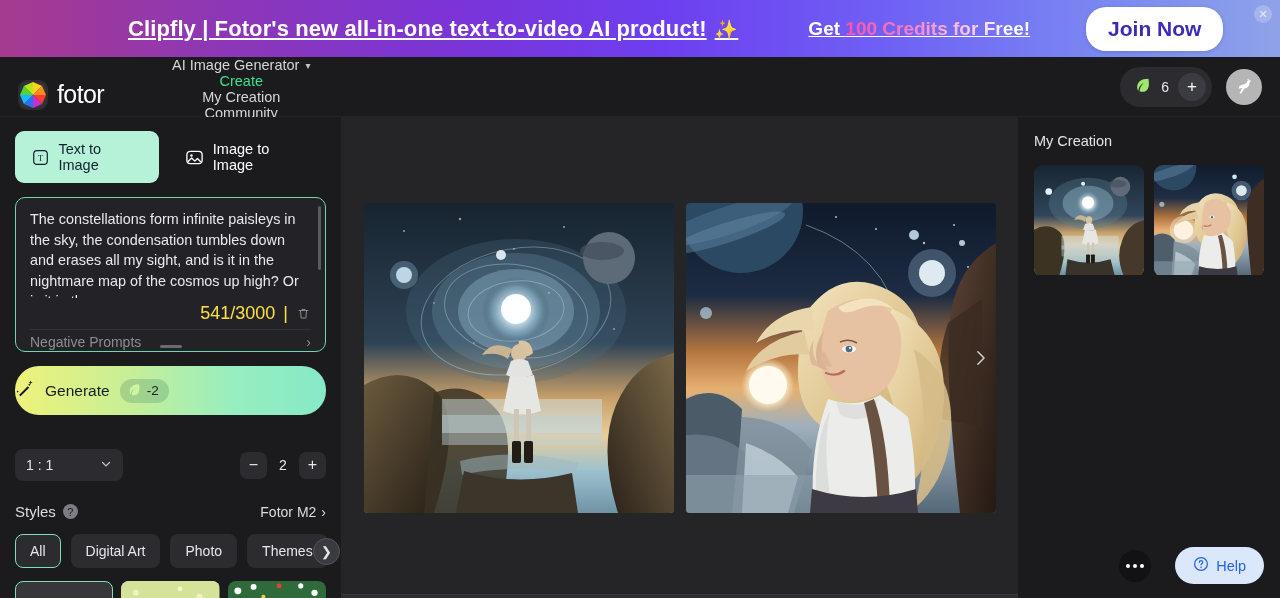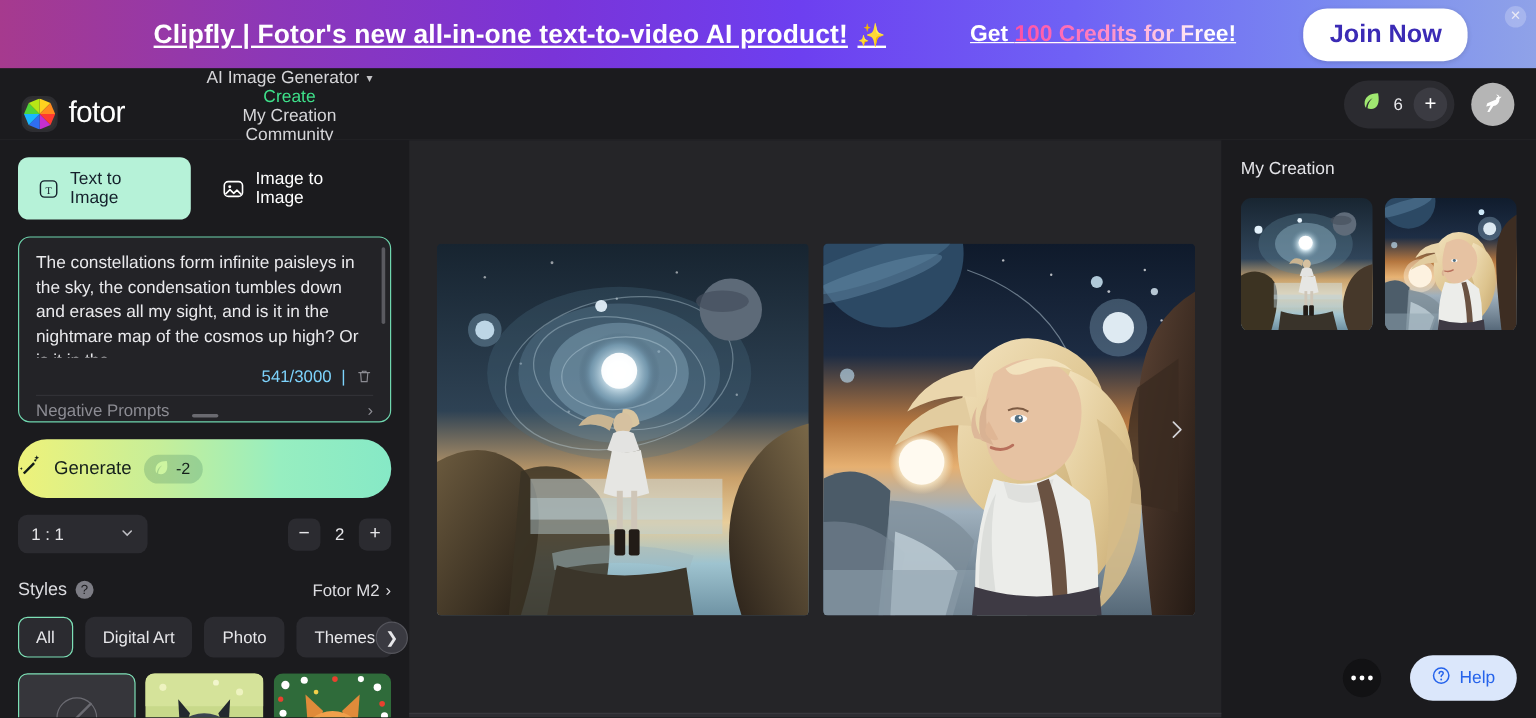--- a/index.html
+++ b/index.html
@@ -103,21 +103,21 @@
     padding: 11px 14px 0 14px; font-size: 14.4px; line-height: 20.5px; color: #e9e9ec;
     height: 100px; overflow: hidden;
   }
   .prompt-scroll {
     position: absolute; right: 4px; top: 8px; width: 3px; height: 64px;
     background: #5a5a60; border-radius: 3px;
   }
   .prompt-meta {
     position: absolute; left: 0; right: 0; top: 100px; height: 30px;
     display: flex; align-items: center; justify-content: flex-end; gap: 8px;
-    padding-right: 14px; font-size: 14px; color: #7dd3fc;
+    padding-right: 14px; font-size: 18px; color: #fde047;
   }
   .trash-icon { cursor: pointer; display:flex; }
   .neg-row {
     position: absolute; left: 14px; right: 14px; top: 131px; height: 23px;
     border-top: 1px solid #313136; display: flex; align-items: center;
     justify-content: space-between; font-size: 14px; color: #8c8c93; cursor: pointer;
     padding-top: 2px;
   }
   .drag-handle {
     position: absolute; left: 50%; transform: translateX(-50%); bottom: 3px;
@@ -129,21 +129,21 @@
     background: linear-gradient(90deg,#eef27a 0%, #c6ee99 38%, #97eec0 70%, #86e9c6 100%);
     display: flex; align-items: center; justify-content: flex-start; gap: 10px;
     cursor: pointer; color: #15201c; font-size: 15.5px; font-weight: 400;
   }
   .gen-credit {
     display: flex; align-items: center; gap: 5px; background: rgba(40,110,85,.22);
     border-radius: 13px; padding: 3px 10px 3px 7px; font-size: 13.5px; color: #14201b;
   }
 
   .row-controls {
-    margin-top: 14px; display: flex; align-items: center; justify-content: space-between;
+    margin-top: 34px; display: flex; align-items: center; justify-content: space-between;
   }
   .ratio-select {
     width: 108px; height: 32px; background: #2b2b30; border-radius: 8px;
     display: flex; align-items: center; justify-content: space-between;
     padding: 0 11px; font-size: 14px; color: #e7e7ea; cursor: pointer;
   }
   .stepper { display: flex; align-items: center; gap: 10px; }
   .step-btn {
     width: 27px; height: 27px; border-radius: 7px; background: #2b2b30; color: #e7e7ea;
     display: flex; align-items: center; justify-content: center; font-size: 16px; cursor: pointer;

